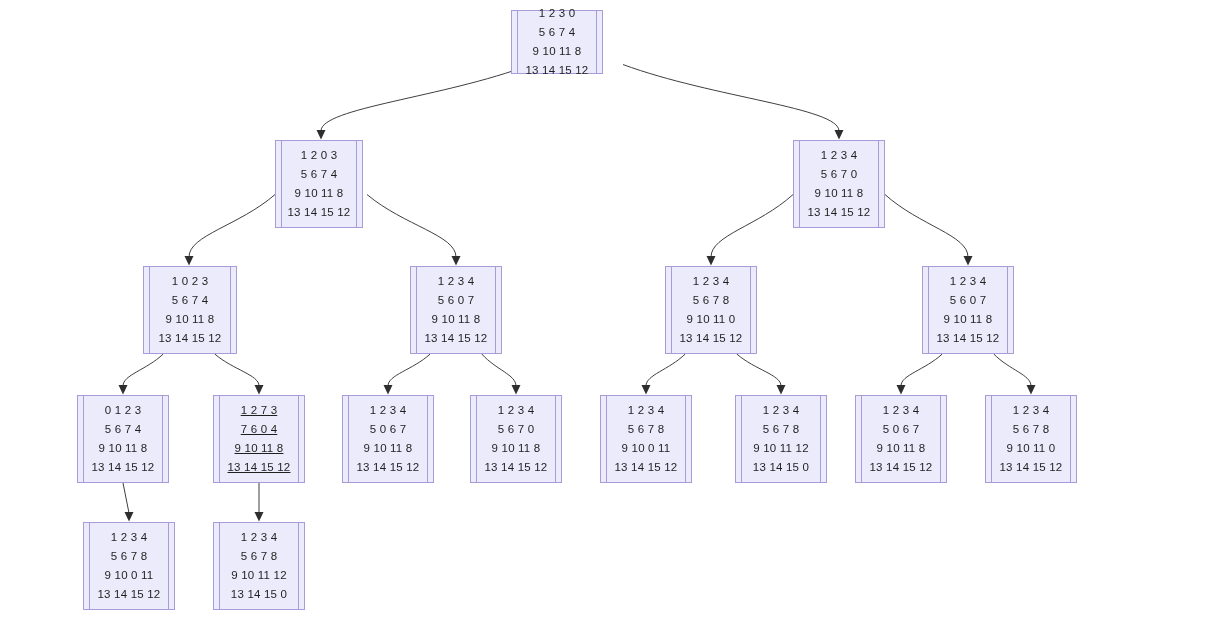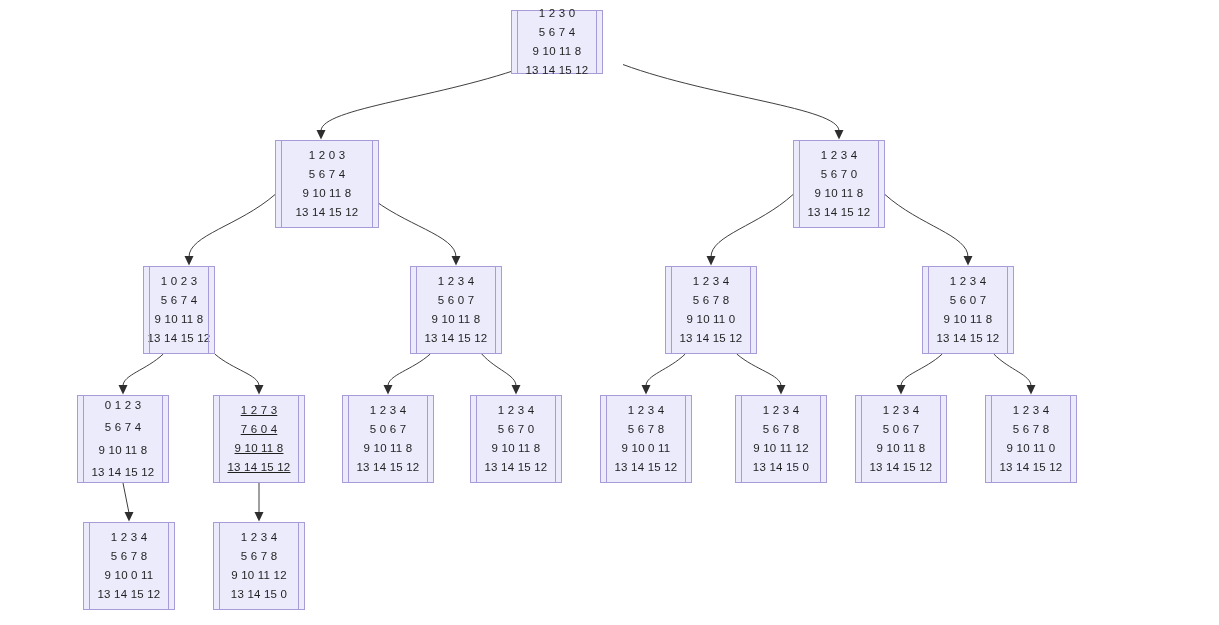--- a/index.html
+++ b/index.html
@@ -83,33 +83,33 @@
       <path d="M259,483 L259,513" fill="none" stroke="#3f3f3f" stroke-width="1"></path>
       <polygon points="254.5,512 263.5,512 259,521.5" fill="#2e2e2e"></polygon>
     </svg>
   <div id="nodes-layer">
       <div class="node" style="left: 511px; top: 10px; width: 92px; height: 64px;">
         <div class="row">1 2 3 0</div>
         <div class="row">5 6 7 4</div>
         <div class="row">9 10 11 8</div>
         <div class="row">13 14 15 12</div>
       </div>
-      <div class="node" style="left: 275px; top: 140px; width: 104px; height: 88px;">
+      <div class="node" style="left: 275px; top: 140px; width: 88px; height: 88px;">
         <div class="row">1 2 0 3</div>
         <div class="row">5 6 7 4</div>
         <div class="row">9 10 11 8</div>
         <div class="row">13 14 15 12</div>
       </div>
       <div class="node" style="left: 793px; top: 140px; width: 92px; height: 88px;">
         <div class="row">1 2 3 4</div>
         <div class="row">5 6 7 0</div>
         <div class="row">9 10 11 8</div>
         <div class="row">13 14 15 12</div>
       </div>
-      <div class="node" style="left: 143px; top: 266px; width: 72px; height: 88px;">
+      <div class="node" style="left: 143px; top: 266px; width: 94px; height: 88px;">
         <div class="row">1 0 2 3</div>
         <div class="row">5 6 7 4</div>
         <div class="row">9 10 11 8</div>
         <div class="row">13 14 15 12</div>
       </div>
       <div class="node" style="left: 410px; top: 266px; width: 92px; height: 88px;">
         <div class="row">1 2 3 4</div>
         <div class="row">5 6 0 7</div>
         <div class="row">9 10 11 8</div>
         <div class="row">13 14 15 12</div>
@@ -119,21 +119,21 @@
         <div class="row">5 6 7 8</div>
         <div class="row">9 10 11 0</div>
         <div class="row">13 14 15 12</div>
       </div>
       <div class="node" style="left: 922px; top: 266px; width: 92px; height: 88px;">
         <div class="row">1 2 3 4</div>
         <div class="row">5 6 0 7</div>
         <div class="row">9 10 11 8</div>
         <div class="row">13 14 15 12</div>
       </div>
-      <div class="node" style="left: 77px; top: 395px; width: 92px; height: 88px; justify-content: space-between;">
+      <div class="node" style="left: 77px; top: 395px; width: 92px; height: 88px;">
         <div class="row">0 1 2 3</div>
         <div class="row">5 6 7 4</div>
         <div class="row">9 10 11 8</div>
         <div class="row">13 14 15 12</div>
       </div>
       <div class="node" style="left: 213px; top: 395px; width: 92px; height: 88px; text-decoration: underline;">
         <div class="row">1 2 7 3</div>
         <div class="row">7 6 0 4</div>
         <div class="row">9 10 11 8</div>
         <div class="row">13 14 15 12</div>

